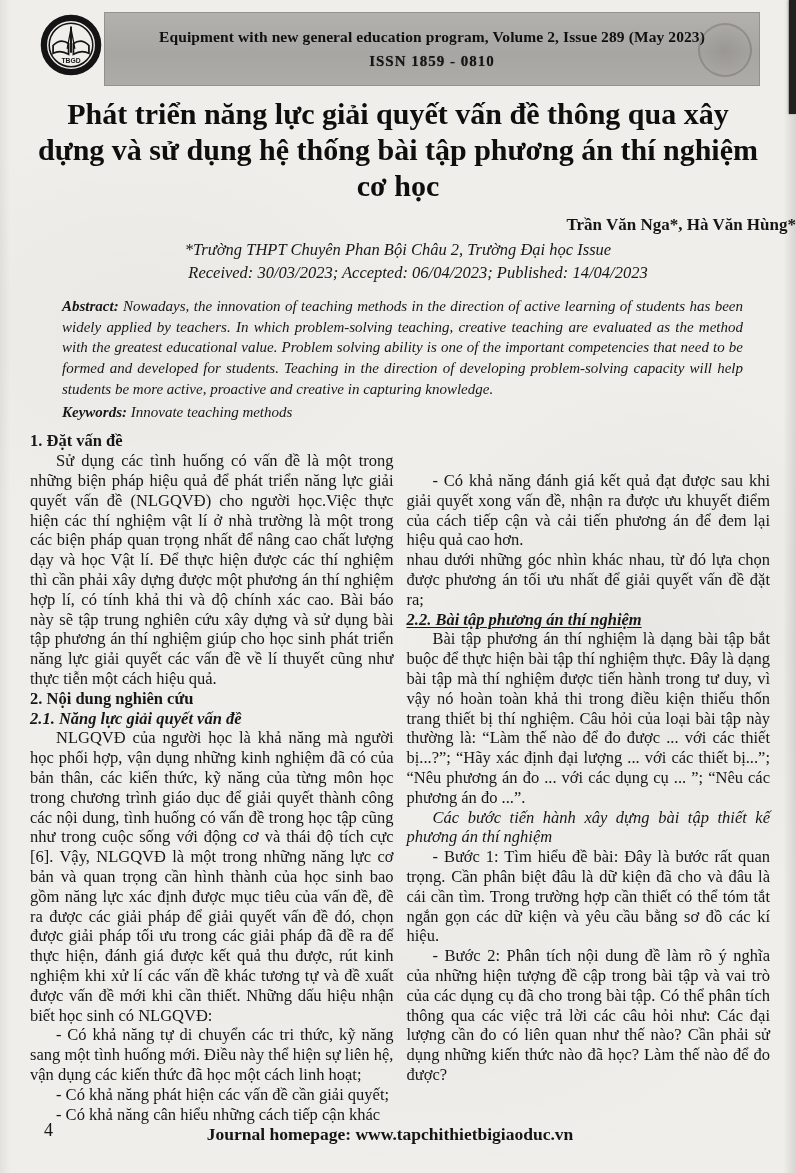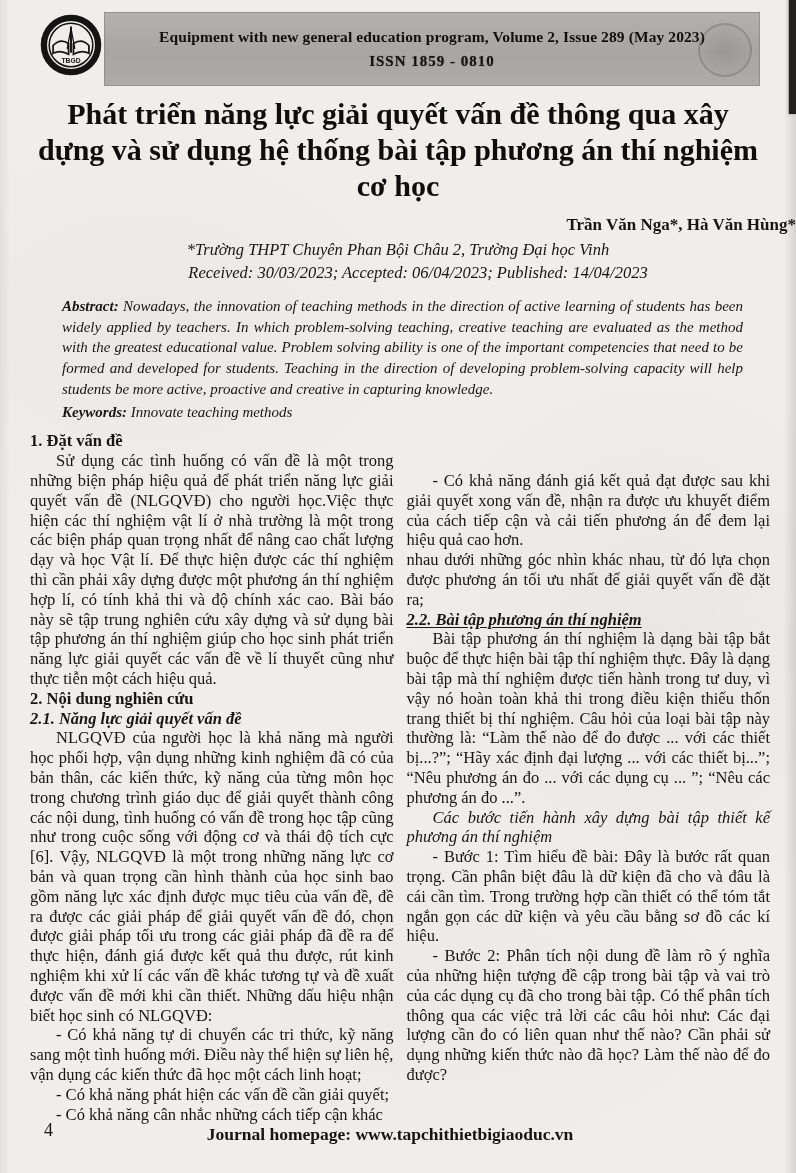--- a/index.html
+++ b/index.html
@@ -101,39 +101,39 @@
     </div>
     <div class="band">
       <div class="band-line1">Equipment with new general education program, Volume 2, Issue 289 (May 2023)</div>
       <div class="band-line2">ISSN 1859 - 0810</div>
       <div class="band-watermark"></div>
     </div>
   </div>
 
   <h1 class="title">Phát triển năng lực giải quyết vấn đề thông qua xây dựng và sử dụng hệ thống bài tập phương án thí nghiệm cơ học</h1>
   <div class="authors">Trần Văn Nga*, Hà Văn Hùng*</div>
-  <div class="affiliation">*Trường THPT Chuyên Phan Bội Châu 2, Trường Đại học Vinh</div>
+  <div class="affiliation">*Trường THPT Chuyên Phan Bội Châu 2, Trường Đại học Issue</div>
   <div class="dates">Received: 30/03/2023; Accepted: 06/04/2023; Published: 14/04/2023</div>
 
   <p class="abstract"><span class="abs-label">Abstract:</span>
     <span>Nowadays, the innovation of teaching methods in the direction of active learning of students has been widely applied by teachers. In which problem-solving teaching, creative teaching are evaluated as the method with the greatest educational value. Problem solving ability is one of the important competencies that need to be formed and developed for students. Teaching in the direction of developing problem-solving capacity will help students be more active, proactive and creative in capturing knowledge.</span></p>
 
   <p class="keywords"><span class="kw-label">Keywords:</span>
     <span>Innovate teaching methods</span></p>
 
   <div class="columns">
     <div class="col">
         <h2 class="sec">1. Đặt vấn đề</h2>
         <p class="para">Sử dụng các tình huống có vấn đề là một trong những biện pháp hiệu quả để phát triển năng lực giải quyết vấn đề (NLGQVĐ) cho người học.Việc thực hiện các thí nghiệm vật lí ở nhà trường là một trong các biện pháp quan trọng nhất để nâng cao chất lượng dạy và học Vật lí. Để thực hiện được các thí nghiệm thì cần phải xây dựng được một phương án thí nghiệm hợp lí, có tính khả thi và độ chính xác cao. Bài báo này sẽ tập trung nghiên cứu xây dựng và sử dụng bài tập phương án thí nghiệm giúp cho học sinh phát triển năng lực giải quyết các vấn đề về lí thuyết cũng như thực tiễn một cách hiệu quả.</p>
         <h2 class="sec">2. Nội dung nghiên cứu</h2>
         <h3 class="subsec">2.1. Năng lực giải quyết vấn đề</h3>
         <p class="para">NLGQVĐ của người học là khả năng mà người học phối hợp, vận dụng những kinh nghiệm đã có của bản thân, các kiến thức, kỹ năng của từng môn học trong chương trình giáo dục để giải quyết thành công các nội dung, tình huống có vấn đề trong học tập cũng như trong cuộc sống với động cơ và thái độ tích cực [6]. Vậy, NLGQVĐ là một trong những năng lực cơ bản và quan trọng cần hình thành của học sinh bao gồm năng lực xác định được mục tiêu của vấn đề, đề ra được các giải pháp để giải quyết vấn đề đó, chọn được giải pháp tối ưu trong các giải pháp đã đề ra để thực hiện, đánh giá được kết quả thu được, rút kinh nghiệm khi xử lí các vấn đề khác tương tự và đề xuất được vấn đề mới khi cần thiết. Những dấu hiệu nhận biết học sinh có NLGQVĐ:</p>
         <p class="para">- Có khả năng tự di chuyển các tri thức, kỹ năng sang một tình huống mới. Điều này thể hiện sự liên hệ, vận dụng các kiến thức đã học một cách linh hoạt;</p>
         <p class="para">- Có khả năng phát hiện các vấn đề cần giải quyết;</p>
-        <p class="para">- Có khả năng cân nhắc những cách tiếp cận khác</p>
+        <p class="para">- Có khả năng cân hiểu những cách tiếp cận khác</p>
       </div>
     <div class="col">
         <p class="para">- Có khả năng đánh giá kết quả đạt được sau khi giải quyết xong vấn đề, nhận ra được ưu khuyết điểm của cách tiếp cận và cải tiến phương án để đem lại hiệu quả cao hơn.</p>
         <p class="para noind">nhau dưới những góc nhìn khác nhau, từ đó lựa chọn được phương án tối ưu nhất để giải quyết vấn đề đặt ra;</p>
         <h3 class="subsec u">2.2. Bài tập phương án thí nghiệm</h3>
         <p class="para">Bài tập phương án thí nghiệm là dạng bài tập bắt buộc để thực hiện bài tập thí nghiệm thực. Đây là dạng bài tập mà thí nghiệm được tiến hành trong tư duy, vì vậy nó hoàn toàn khả thi trong điều kiện thiếu thốn trang thiết bị thí nghiệm. Câu hỏi của loại bài tập này thường là: “Làm thế nào để đo được ... với các thiết bị...?”; “Hãy xác định đại lượng ... với các thiết bị...”; “Nêu phương án đo ... với các dụng cụ ... ”; “Nêu các phương án đo ...”.</p>
         <p class="para ital">Các bước tiến hành xây dựng bài tập thiết kế phương án thí nghiệm</p>
         <p class="para">- Bước 1: Tìm hiểu đề bài: Đây là bước rất quan trọng. Cần phân biệt đâu là dữ kiện đã cho và đâu là cái cần tìm. Trong trường hợp cần thiết có thể tóm tắt ngắn gọn các dữ kiện và yêu cầu bằng sơ đồ các kí hiệu.</p>
         <p class="para">- Bước 2: Phân tích nội dung đề làm rõ ý nghĩa của những hiện tượng đề cập trong bài tập và vai trò của các dụng cụ đã cho trong bài tập. Có thể phân tích thông qua các việc trả lời các câu hỏi như: Các đại lượng cần đo có liên quan như thế nào? Cần phải sử dụng những kiến thức nào đã học? Làm thế nào để đo được?</p>
       </div>

